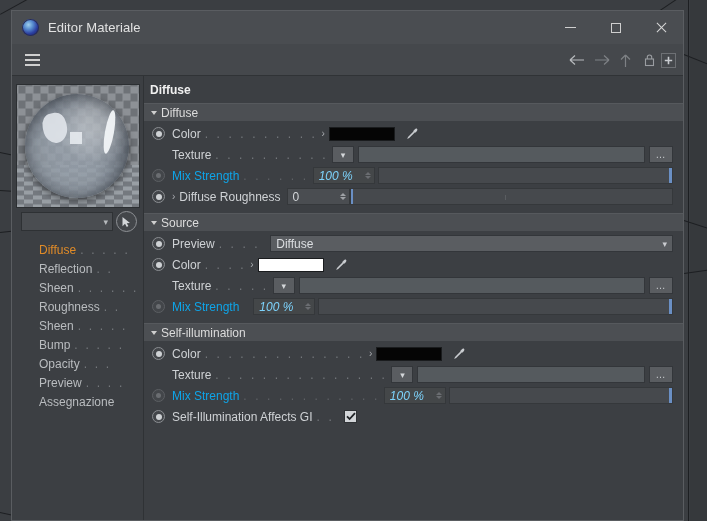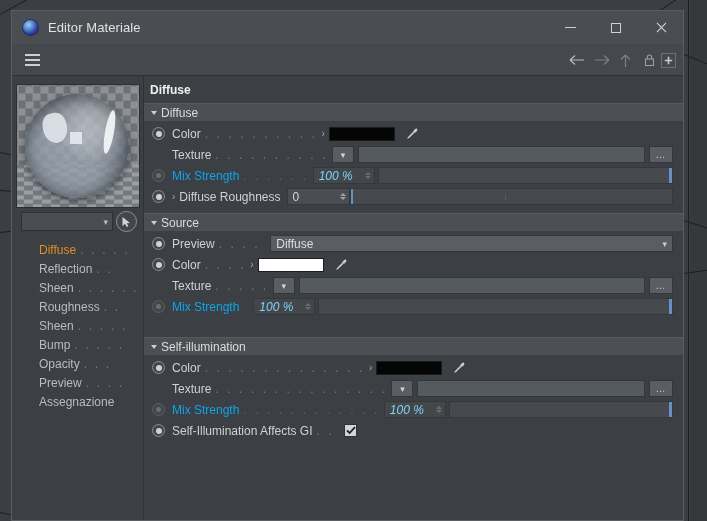--- a/index.html
+++ b/index.html
@@ -426,21 +426,21 @@
                 <b class="up"></b>
                 <b class="dn"></b>
               </span>
           </span>
           <span class="slider" style="margin-left:3px;">
             <span class="mk right"></span>
           </span>
         </div>
       </div>
 
-      <div class="group-head" style="margin-top:17px;">
+      <div class="group-head" style="margin-top:3px;">
         <span class="tri"></span>
         <span>Self-illumination</span>
       </div>
       <div class="grp-body">
 
         <div class="row">
           <span class="knob">
               <i></i>
             </span>
           <span class="lbl">Color</span>

